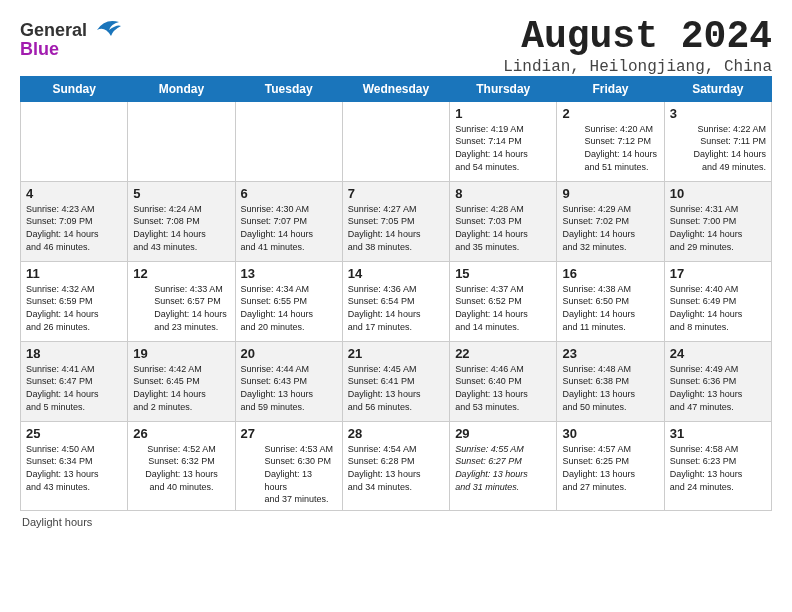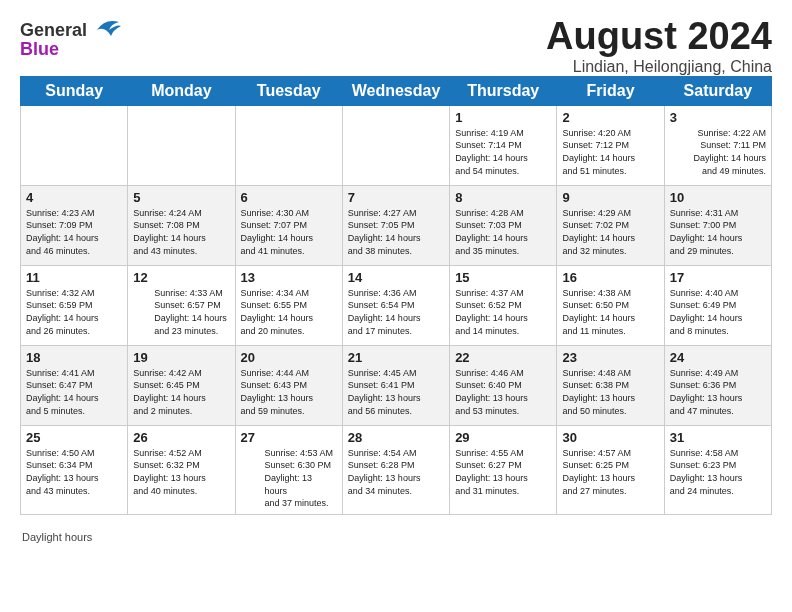--- a/index.html
+++ b/index.html
@@ -27,41 +27,42 @@
       gap: 0px;
     }
     .logo-text {
       font-size: 18px;
       font-weight: bold;
       color: #333;
       line-height: 1;
     }
     .title-block {
       text-align: right;
+      font-family: Liberation Mono, monospace;
     }
     .month-title {
       font-size: 38px;
       font-weight: bold;
       color: #222;
       line-height: 1.1;
     }
     .location-title {
       font-size: 16px;
       color: #444;
       font-weight: normal;
     }
     .calendar-table {
       width: 100%;
       border-collapse: collapse;
       table-layout: fixed;
     }
     .calendar-table th {
       background: #1a75bb;
       color: #fff;
-      font-size: 16px;
+      font-size: 12px;
       font-weight: bold;
       text-align: center;
       padding: 5px 2px;
       border: 1px solid #1a75bb;
     }
     .calendar-table td {
       border: 1px solid #ccc;
       vertical-align: top;
       padding: 4px 5px;
       font-size: 9.5px;
@@ -82,21 +83,21 @@
     }
     .day-info {
       font-size: 9px;
       color: #222;
       line-height: 1.4;
     }
     .empty-cell {
       background: #fff !important;
     }
     .footer {
-      margin-top: 16px;
+      margin-top: 5px;
       font-size: 11px;
       color: #444;
       text-align: left;
       padding-left: 2px;
     }
   </style>
 </head>
 <body>
 
 <div class="page">
@@ -138,21 +139,21 @@
           <td class="empty-cell"></td>
           <td>
             <span class="day-number">1</span>
             <div class="day-info" style="white-space: pre-line;">Sunrise: 4:19 AM
 Sunset: 7:14 PM
 Daylight: 14 hours
 and 54 minutes.</div>
           </td>
           <td>
             <span class="day-number">2</span>
-            <div class="day-info" style="white-space: pre-line;">Sunrise: 4:20 AM
+            <div class="day-info" style="white-space: pre-line; margin-left: 22px;">Sunrise: 4:20 AM
 Sunset: 7:12 PM
 Daylight: 14 hours
 and 51 minutes.</div>
           </td>
           <td>
             <span class="day-number">3</span>
             <div class="day-info" style="white-space: pre-line; text-align: right;">Sunrise: 4:22 AM
 Sunset: 7:11 PM
 Daylight: 14 hours
 and 49 minutes.</div>
@@ -314,42 +315,42 @@
         <tr>
           <td>
             <span class="day-number">25</span>
             <div class="day-info" style="white-space: pre-line;">Sunrise: 4:50 AM
 Sunset: 6:34 PM
 Daylight: 13 hours
 and 43 minutes.</div>
           </td>
           <td>
             <span class="day-number">26</span>
-            <div class="day-info" style="white-space: pre-line;">Sunrise: 4:52 AM
+            <div class="day-info" style="white-space: pre-line; text-align: center;">Sunrise: 4:52 AM
 Sunset: 6:32 PM
 Daylight: 13 hours
 and 40 minutes.</div>
           </td>
           <td>
             <span class="day-number">27</span>
             <div class="day-info" style="white-space: pre-line; margin-left: 24px;">Sunrise: 4:53 AM
 Sunset: 6:30 PM
 Daylight: 13 hours
 and 37 minutes.</div>
           </td>
           <td>
             <span class="day-number">28</span>
             <div class="day-info" style="white-space: pre-line;">Sunrise: 4:54 AM
 Sunset: 6:28 PM
 Daylight: 13 hours
 and 34 minutes.</div>
           </td>
           <td>
             <span class="day-number">29</span>
-            <div class="day-info" style="white-space: pre-line;">Sunrise: 4:55 AM
+            <div class="day-info" style="white-space: pre-line; font-style: italic;">Sunrise: 4:55 AM
 Sunset: 6:27 PM
 Daylight: 13 hours
 and 31 minutes.</div>
           </td>
           <td>
             <span class="day-number">30</span>
             <div class="day-info" style="white-space: pre-line;">Sunrise: 4:57 AM
 Sunset: 6:25 PM
 Daylight: 13 hours
 and 27 minutes.</div>

